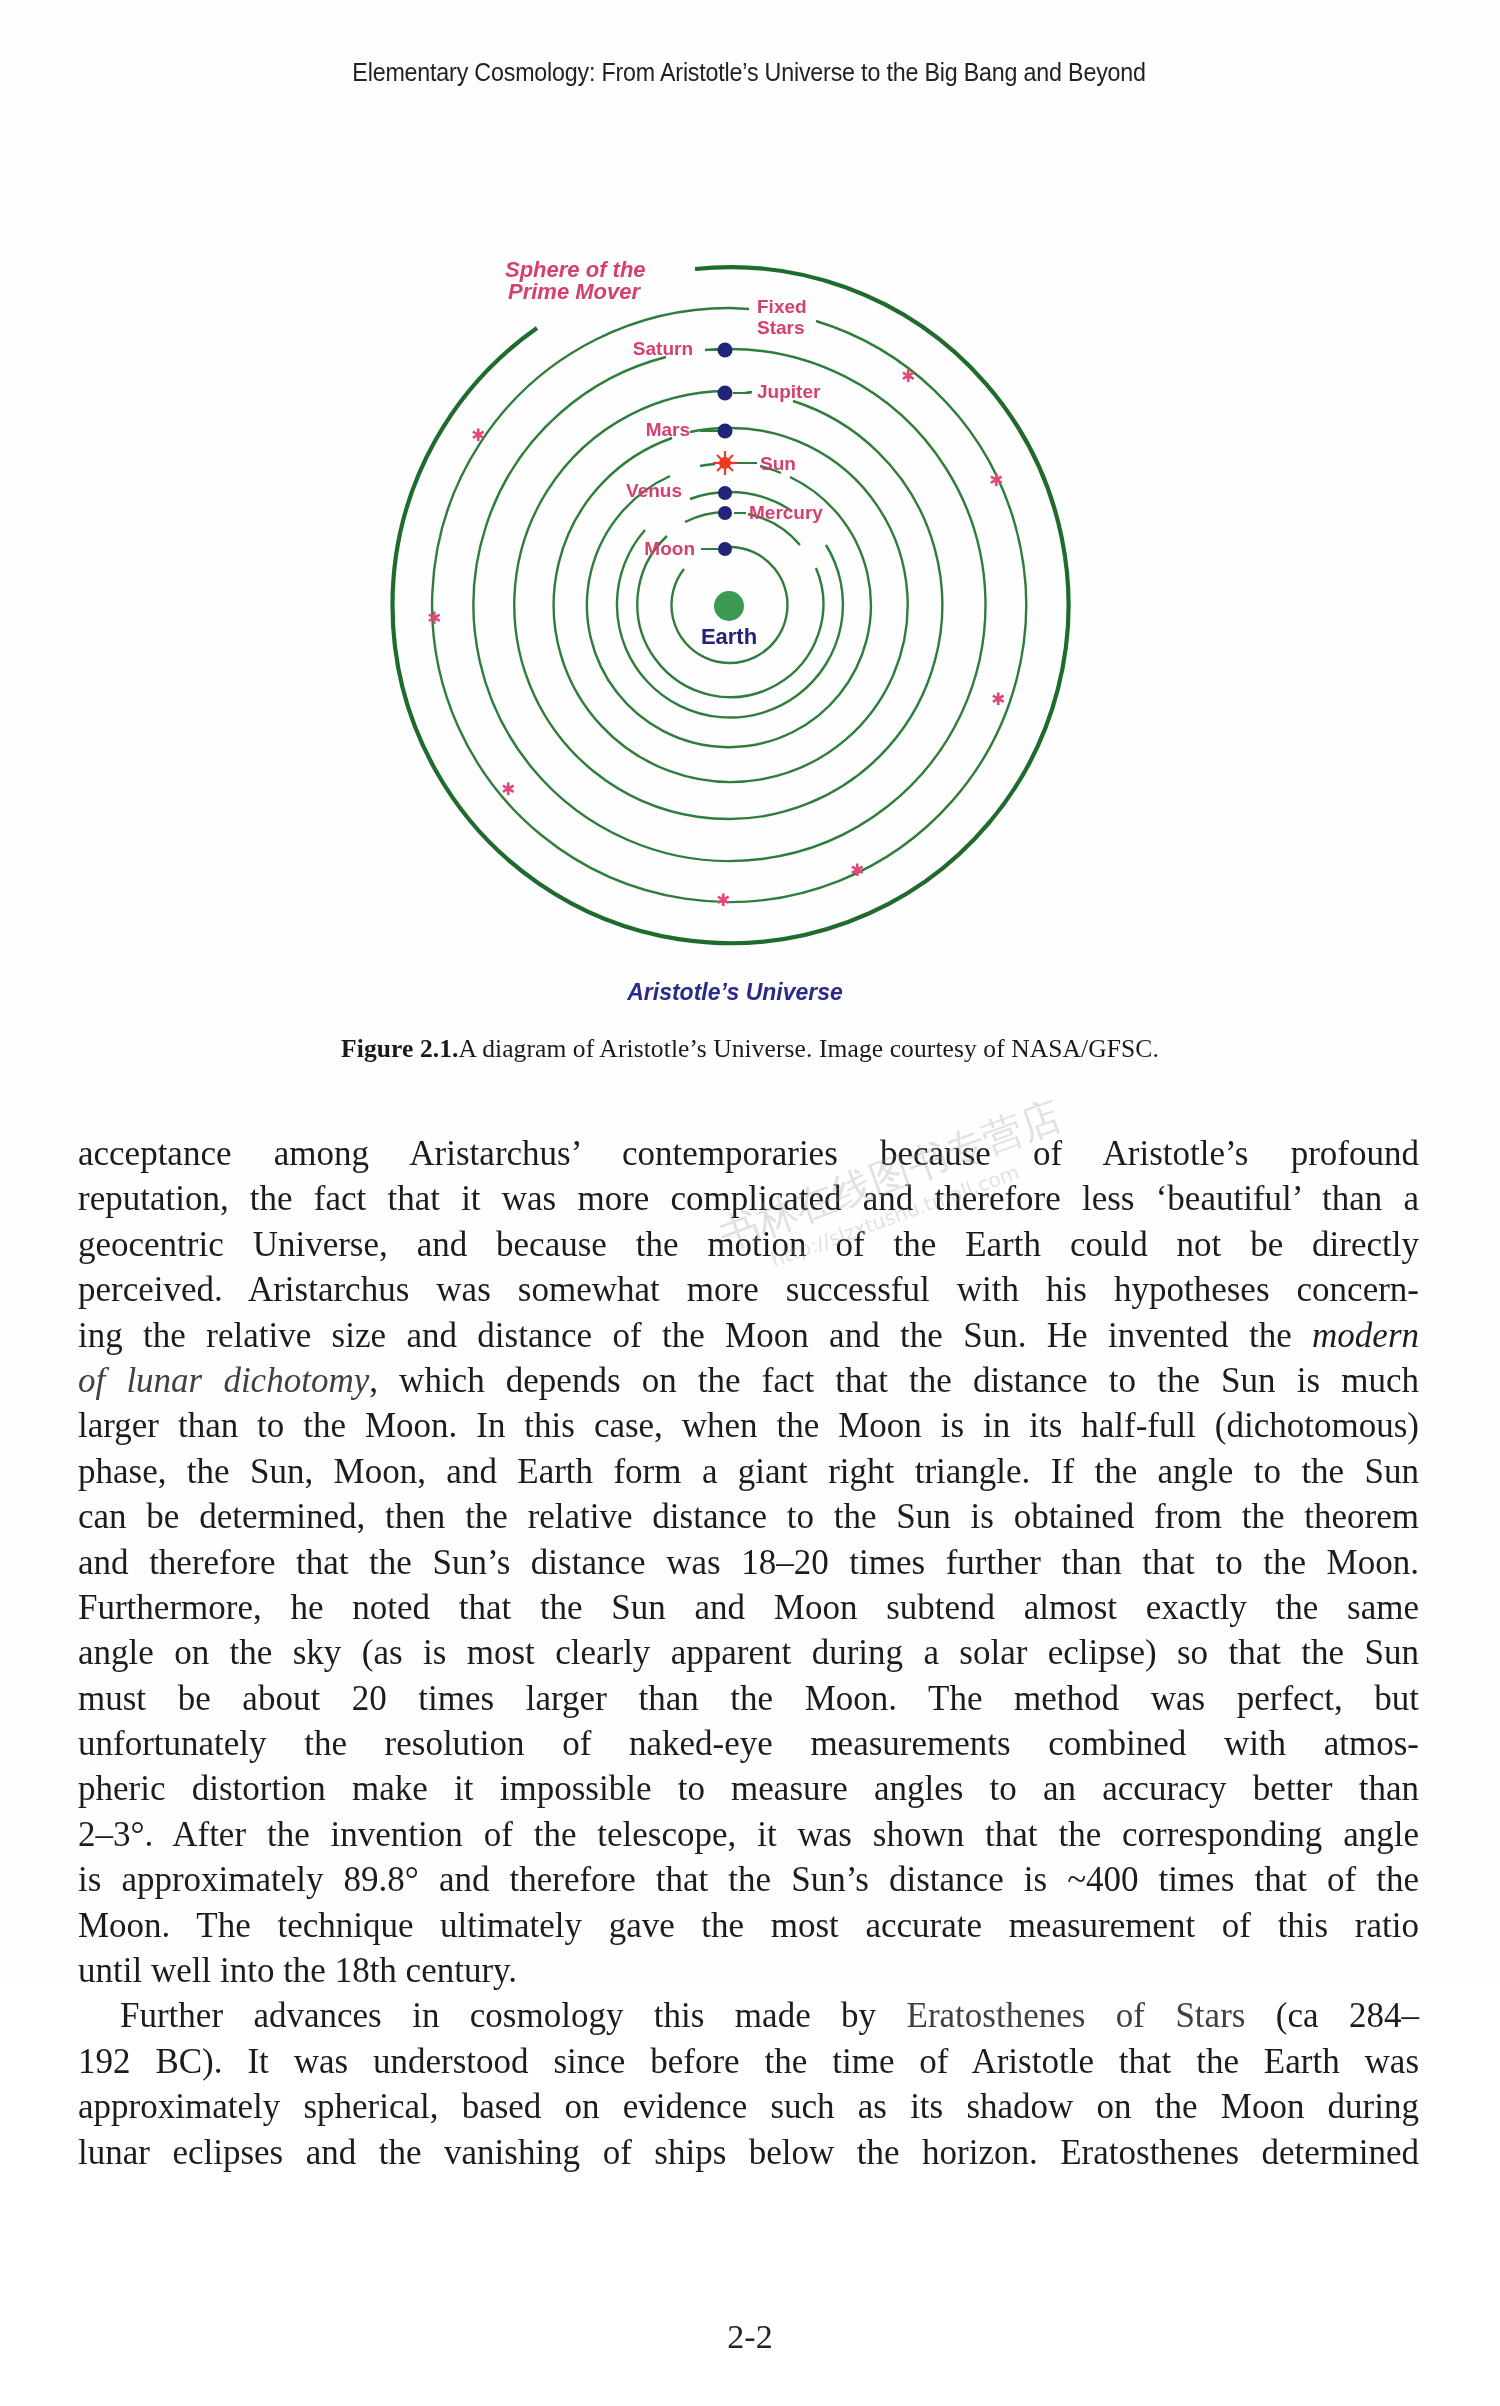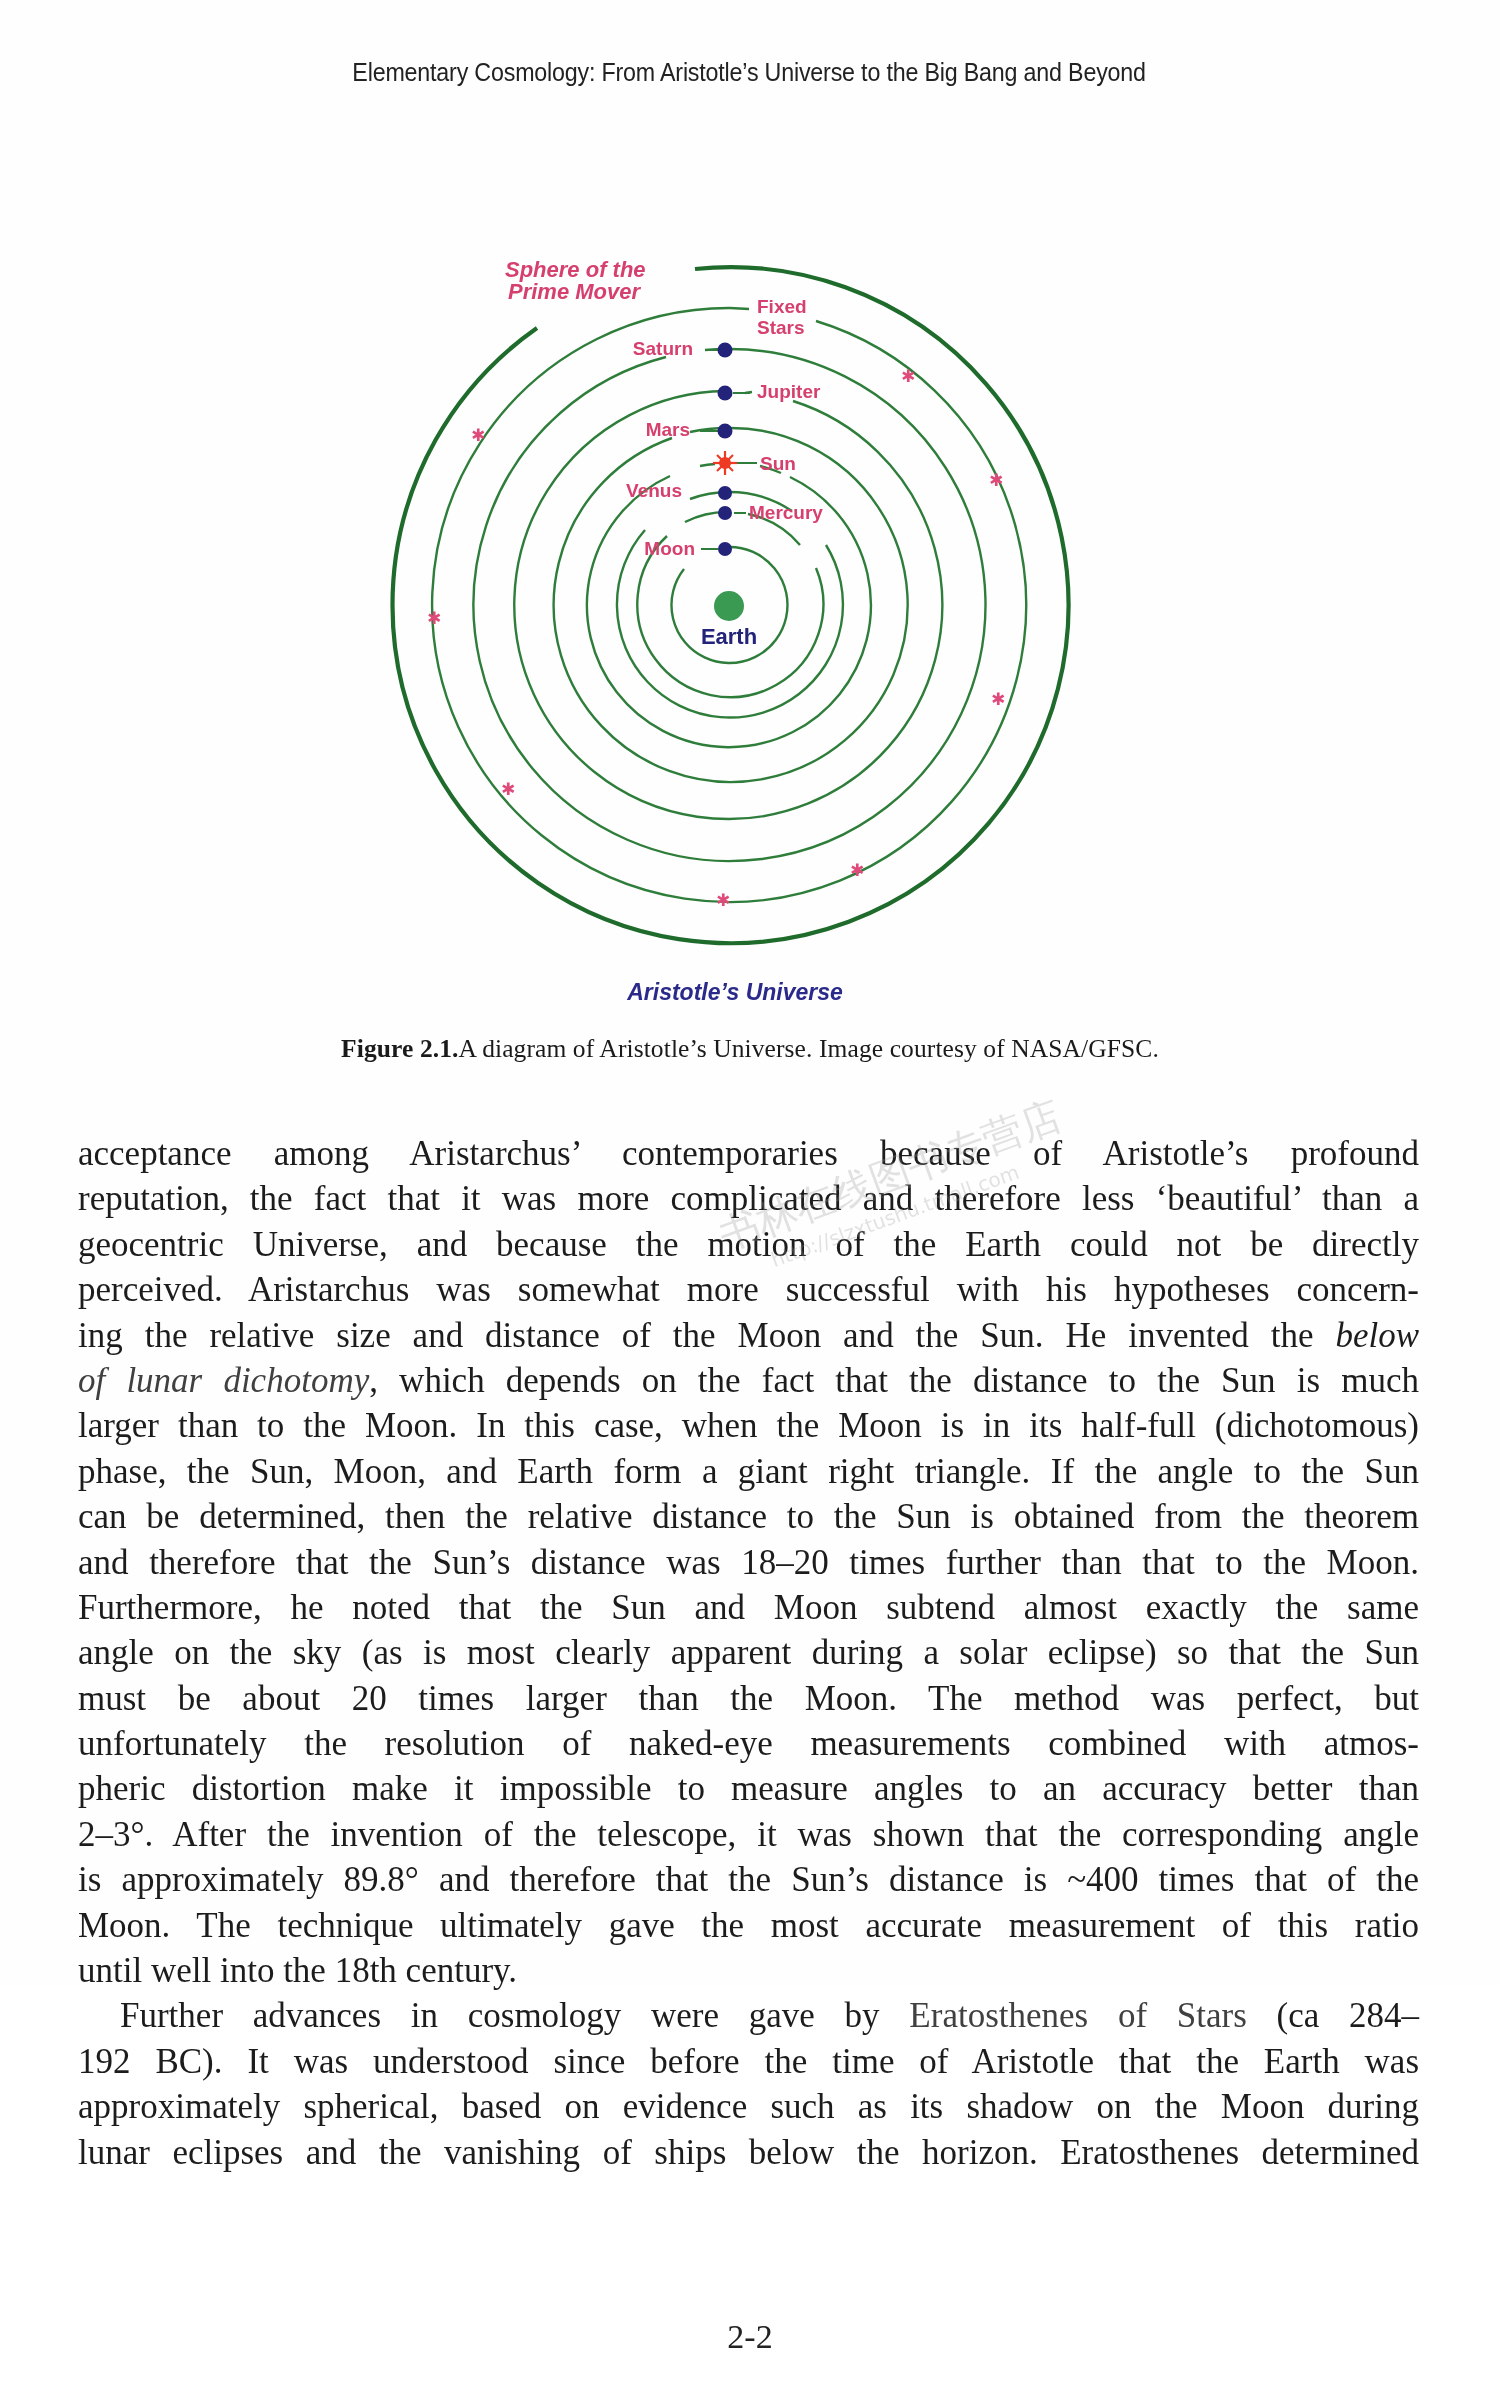--- a/index.html
+++ b/index.html
@@ -140,36 +140,36 @@
 
   <div class="caption">
     <b>Figure 2.1.</b><span>A diagram of Aristotle’s Universe. Image courtesy of NASA/GFSC.</span>
   </div>
 
   <div class="body-text">
     <span class="line">acceptance among Aristarchus’ contemporaries because of Aristotle’s profound</span>
     <span class="line">reputation, the fact that it was more complicated and therefore less ‘beautiful’ than a</span>
     <span class="line">geocentric Universe, and because the motion of the Earth could not be directly</span>
     <span class="line">perceived. Aristarchus was somewhat more successful with his hypotheses concern-</span>
-    <span class="line"><span>ing the relative size and distance of the Moon and the Sun. He invented the</span> <span class="em">below</span></span>
+    <span class="line"><span>ing the relative size and distance of the Moon and the Sun. He invented the</span> <span class="em">modern</span></span>
     <span class="line"><span class="em"><span class="link">of lunar dichotomy</span></span><span>, which depends on the fact that the distance to the Sun is much</span></span>
     <span class="line">larger than to the Moon. In this case, when the Moon is in its half-full (dichotomous)</span>
     <span class="line">phase, the Sun, Moon, and Earth form a giant right triangle. If the angle to the Sun</span>
     <span class="line">can be determined, then the relative distance to the Sun is obtained from the theorem</span>
     <span class="line">and therefore that the Sun’s distance was 18–20 times further than that to the Moon.</span>
     <span class="line">Furthermore, he noted that the Sun and Moon subtend almost exactly the same</span>
     <span class="line">angle on the sky (as is most clearly apparent during a solar eclipse) so that the Sun</span>
     <span class="line">must be about 20 times larger than the Moon. The method was perfect, but</span>
     <span class="line">unfortunately the resolution of naked-eye measurements combined with atmos-</span>
     <span class="line">pheric distortion make it impossible to measure angles to an accuracy better than</span>
     <span class="line">2–3°. After the invention of the telescope, it was shown that the corresponding angle</span>
     <span class="line">is approximately 89.8° and therefore that the Sun’s distance is ~400 times that of the</span>
     <span class="line">Moon. The technique ultimately gave the most accurate measurement of this ratio</span>
     <span class="line last">until well into the 18th century.</span>
-    <span class="line indent"><span>Further advances in cosmology were gave by</span> <span class="link">Eratosthenes of Stars</span> <span>(ca 284–</span></span>
+    <span class="line indent"><span>Further advances in cosmology this made by</span> <span class="link">Eratosthenes of Stars</span> <span>(ca 284–</span></span>
     <span class="line">192 BC). It was understood since before the time of Aristotle that the Earth was</span>
     <span class="line">approximately spherical, based on evidence such as its shadow on the Moon during</span>
     <span class="line">lunar eclipses and the vanishing of ships below the horizon. Eratosthenes determined</span>
   </div>
 
   <div class="watermark">
     <span>书林在线图书专营店</span>
     <small>http://slzxtushu.tmall.com</small>
   </div>
 

